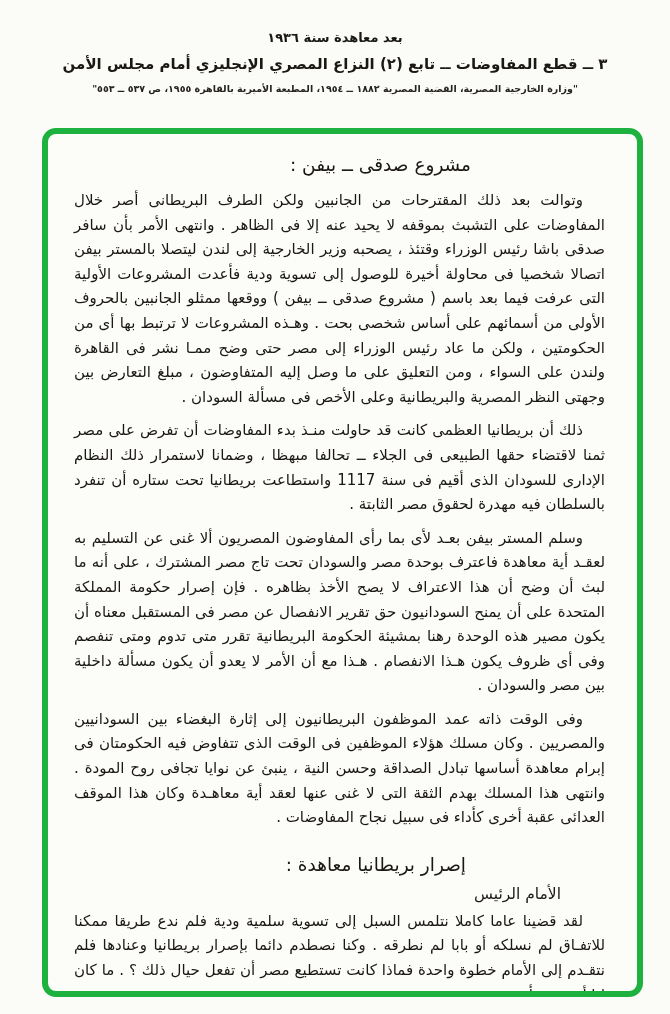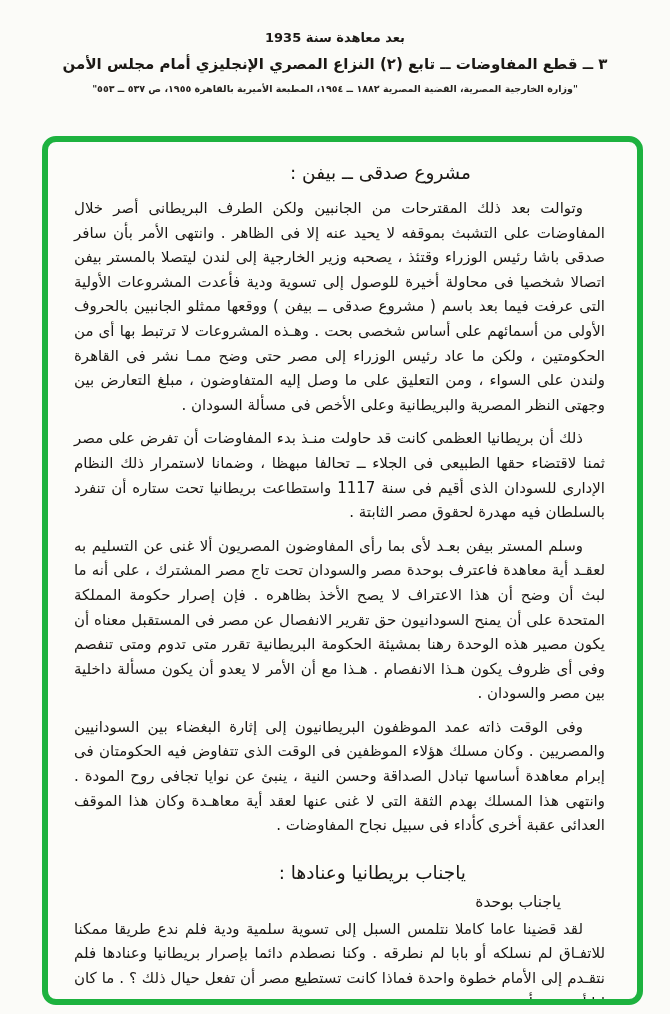--- a/index.html
+++ b/index.html
@@ -15,21 +15,21 @@
   }
   .doc-header {
     position:absolute; top:30px; left:0; width:100%;
     direction:rtl; text-align:center;
   }
   .h-line1 { font-size:13px; font-weight:bold; letter-spacing:0.5px; }
   .h-line2 { font-size:15px; font-weight:bold; margin-top:10px; }
   .h-line3 { font-size:9.5px; font-weight:bold; margin-top:10px; color:#26231f; }
 
   .frame {
-    position:absolute; left:42px; top:136px;
+    position:absolute; left:42px; top:128px;
     width:601px; height:869px;
     box-sizing:border-box;
     border:6px solid #1db23f;
     border-radius:14px;
     background:#fcfcf9;
     padding:14px 26px 10px 26px;
     direction:rtl;
     overflow:hidden;
   }
   .sec-title {
@@ -49,31 +49,31 @@
     font-size:15.5px;
     margin:2px 50px 6px 0;
   }
 </style>
 </head>
 <body>
 
 <div class="page">
 
   <div class="doc-header">
-    <div class="h-line1">بعد معاهدة سنة 1935</div>
+    <div class="h-line1">بعد معاهدة سنة ١٩٣٦</div>
     <div class="h-line2">٣ ــ قطع المفاوضات ــ تابع (٢) النزاع المصري الإنجليزي أمام مجلس الأمن</div>
     <div class="h-line3">"وزارة الخارجية المصرية، القضية المصرية ١٨٨٢ ــ ١٩٥٤، المطبعة الأميرية بالقاهرة ١٩٥٥، ص ٥٣٧ ــ ٥٥٣"</div>
   </div>
 
   <div class="frame" style="border-color: rgb(29, 178, 63);">
     <div class="sec-title">مشروع صدقى ــ بيفن :</div>
 
     <p>وتوالت بعد ذلك المقترحات من الجانبين ولكن الطرف البريطانى أصر خلال المفاوضات على التشبث بموقفه لا يحيد عنه إلا فى الظاهر . وانتهى الأمر بأن سافر صدقى باشا رئيس الوزراء وقتئذ ، يصحبه وزير الخارجية إلى لندن ليتصلا بالمستر بيفن اتصالا شخصيا فى محاولة أخيرة للوصول إلى تسوية ودية فأعدت المشروعات الأولية التى عرفت فيما بعد باسم ( مشروع صدقى ــ بيفن ) ووقعها ممثلو الجانبين بالحروف الأولى من أسمائهم على أساس شخصى بحت . وهـذه المشروعات لا ترتبط بها أى من الحكومتين ، ولكن ما عاد رئيس الوزراء إلى مصر حتى وضح ممـا نشر فى القاهرة ولندن على السواء ، ومن التعليق على ما وصل إليه المتفاوضون ، مبلغ التعارض بين وجهتى النظر المصرية والبريطانية وعلى الأخص فى مسألة السودان .</p>
     <p>ذلك أن بريطانيا العظمى كانت قد حاولت منـذ بدء المفاوضات أن تفرض على مصر ثمنا لاقتضاء حقها الطبيعى فى الجلاء ــ تحالفا مبهظا ، وضمانا لاستمرار ذلك النظام الإدارى للسودان الذى أقيم فى سنة 1117 واستطاعت بريطانيا تحت ستاره أن تنفرد بالسلطان فيه مهدرة لحقوق مصر الثابتة .</p>
     <p>وسلم المستر بيفن بعـد لأى بما رأى المفاوضون المصريون ألا غنى عن التسليم به لعقـد أية معاهدة فاعترف بوحدة مصر والسودان تحت تاج مصر المشترك ، على أنه ما لبث أن وضح أن هذا الاعتراف لا يصح الأخذ بظاهره . فإن إصرار حكومة المملكة المتحدة على أن يمنح السودانيون حق تقرير الانفصال عن مصر فى المستقبل معناه أن يكون مصير هذه الوحدة رهنا بمشيئة الحكومة البريطانية تقرر متى تدوم ومتى تنفصم وفى أى ظروف يكون هـذا الانفصام . هـذا مع أن الأمر لا يعدو أن يكون مسألة داخلية بين مصر والسودان .</p>
     <p>وفى الوقت ذاته عمد الموظفون البريطانيون إلى إثارة البغضاء بين السودانيين والمصريين . وكان مسلك هؤلاء الموظفين فى الوقت الذى تتفاوض فيه الحكومتان فى إبرام معاهدة أساسها تبادل الصداقة وحسن النية ، ينبئ عن نوايا تجافى روح المودة . وانتهى هذا المسلك بهدم الثقة التى لا غنى عنها لعقد أية معاهـدة وكان هذا الموقف العدائى عقبة أخرى كأداء فى سبيل نجاح المفاوضات .</p>
 
-    <div class="sec-title second">ياجناب بريطانيا وعنادها :</div>
-    <div class="salutation">ياجناب بوحدة</div>
+    <div class="sec-title second">إصرار بريطانيا معاهدة :</div>
+    <div class="salutation">الأمام الرئيس</div>
     <p>لقد قضينا عاما كاملا نتلمس السبل إلى تسوية سلمية ودية فلم ندع طريقا ممكنا للاتفـاق لم نسلكه أو بابا لم نطرقه . وكنا نصطدم دائما بإصرار بريطانيا وعنادها فلم نتقـدم إلى الأمام خطوة واحدة   فماذا كانت تستطيع مصر أن تفعل حيال ذلك ؟ . ما كان لنا أن نقنع بأن نرد</p>
   </div>
 
 </div>
 
 </body></html>

